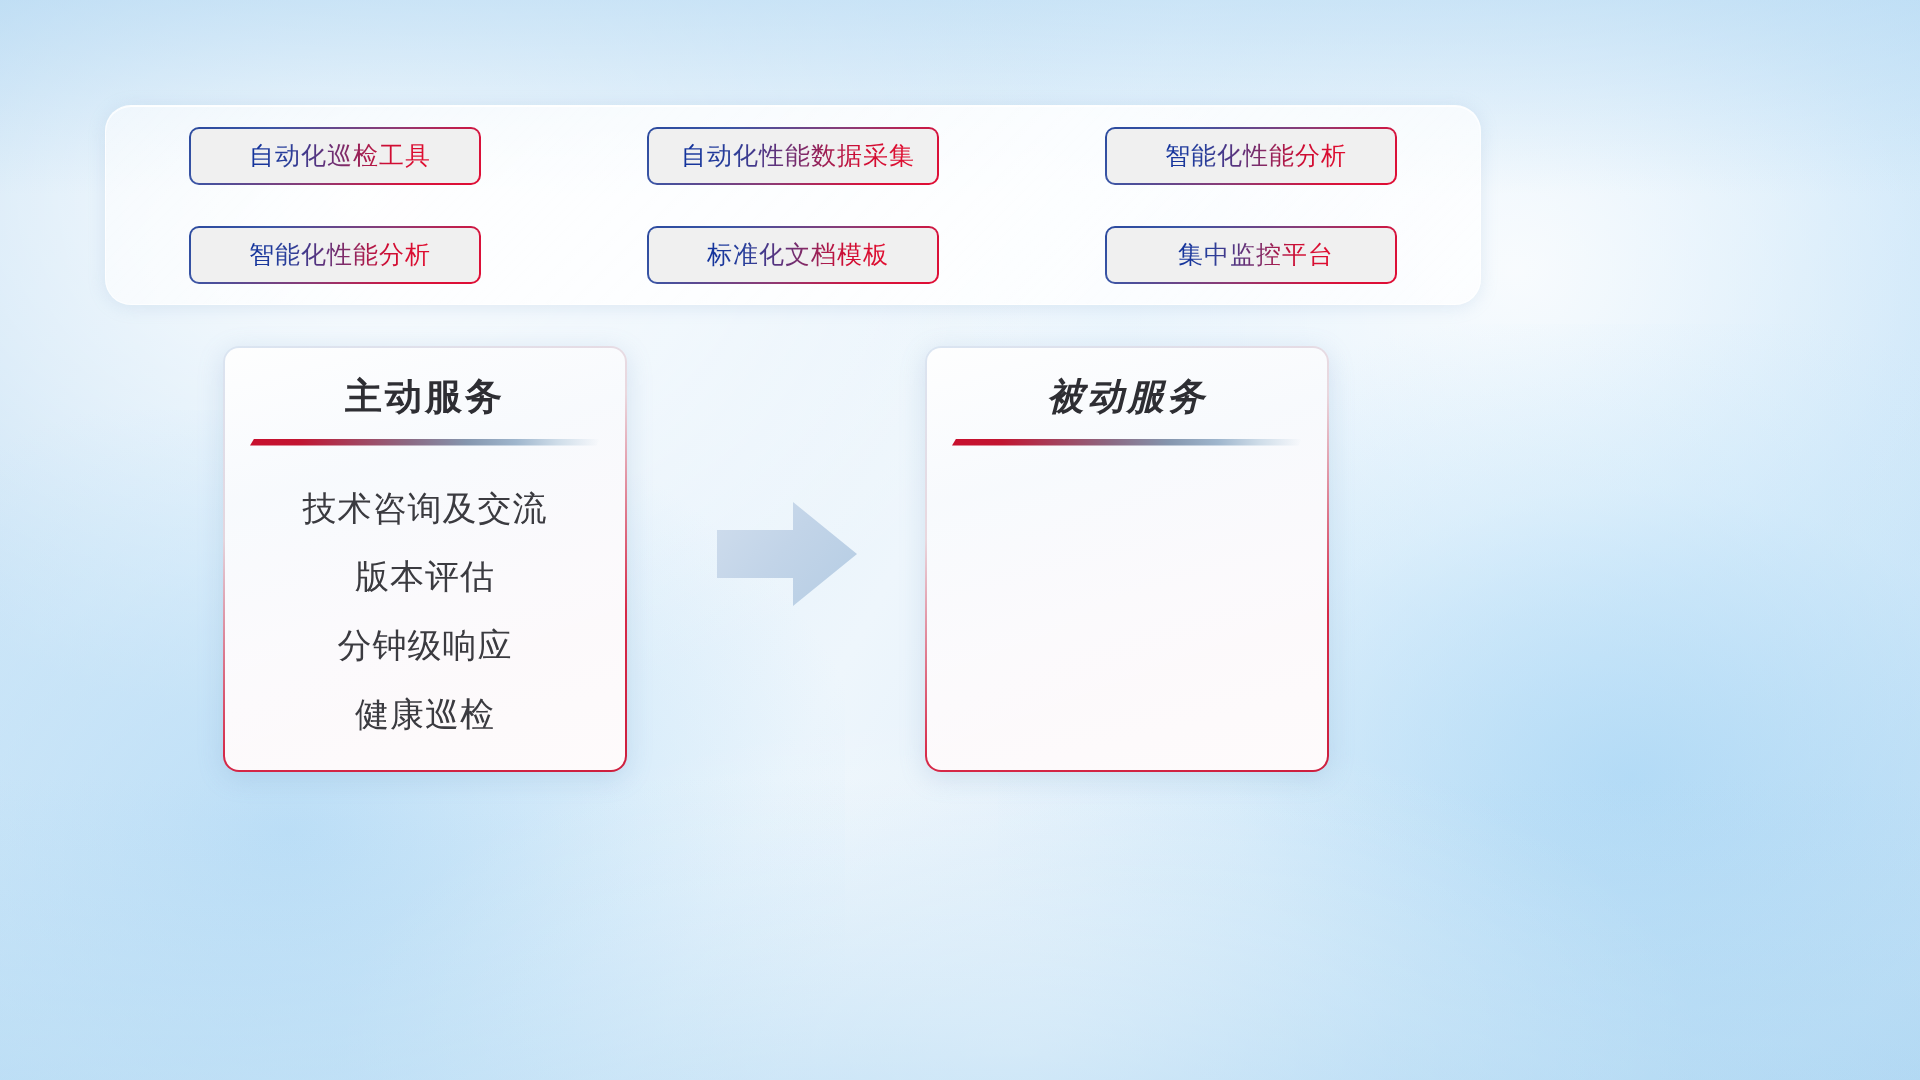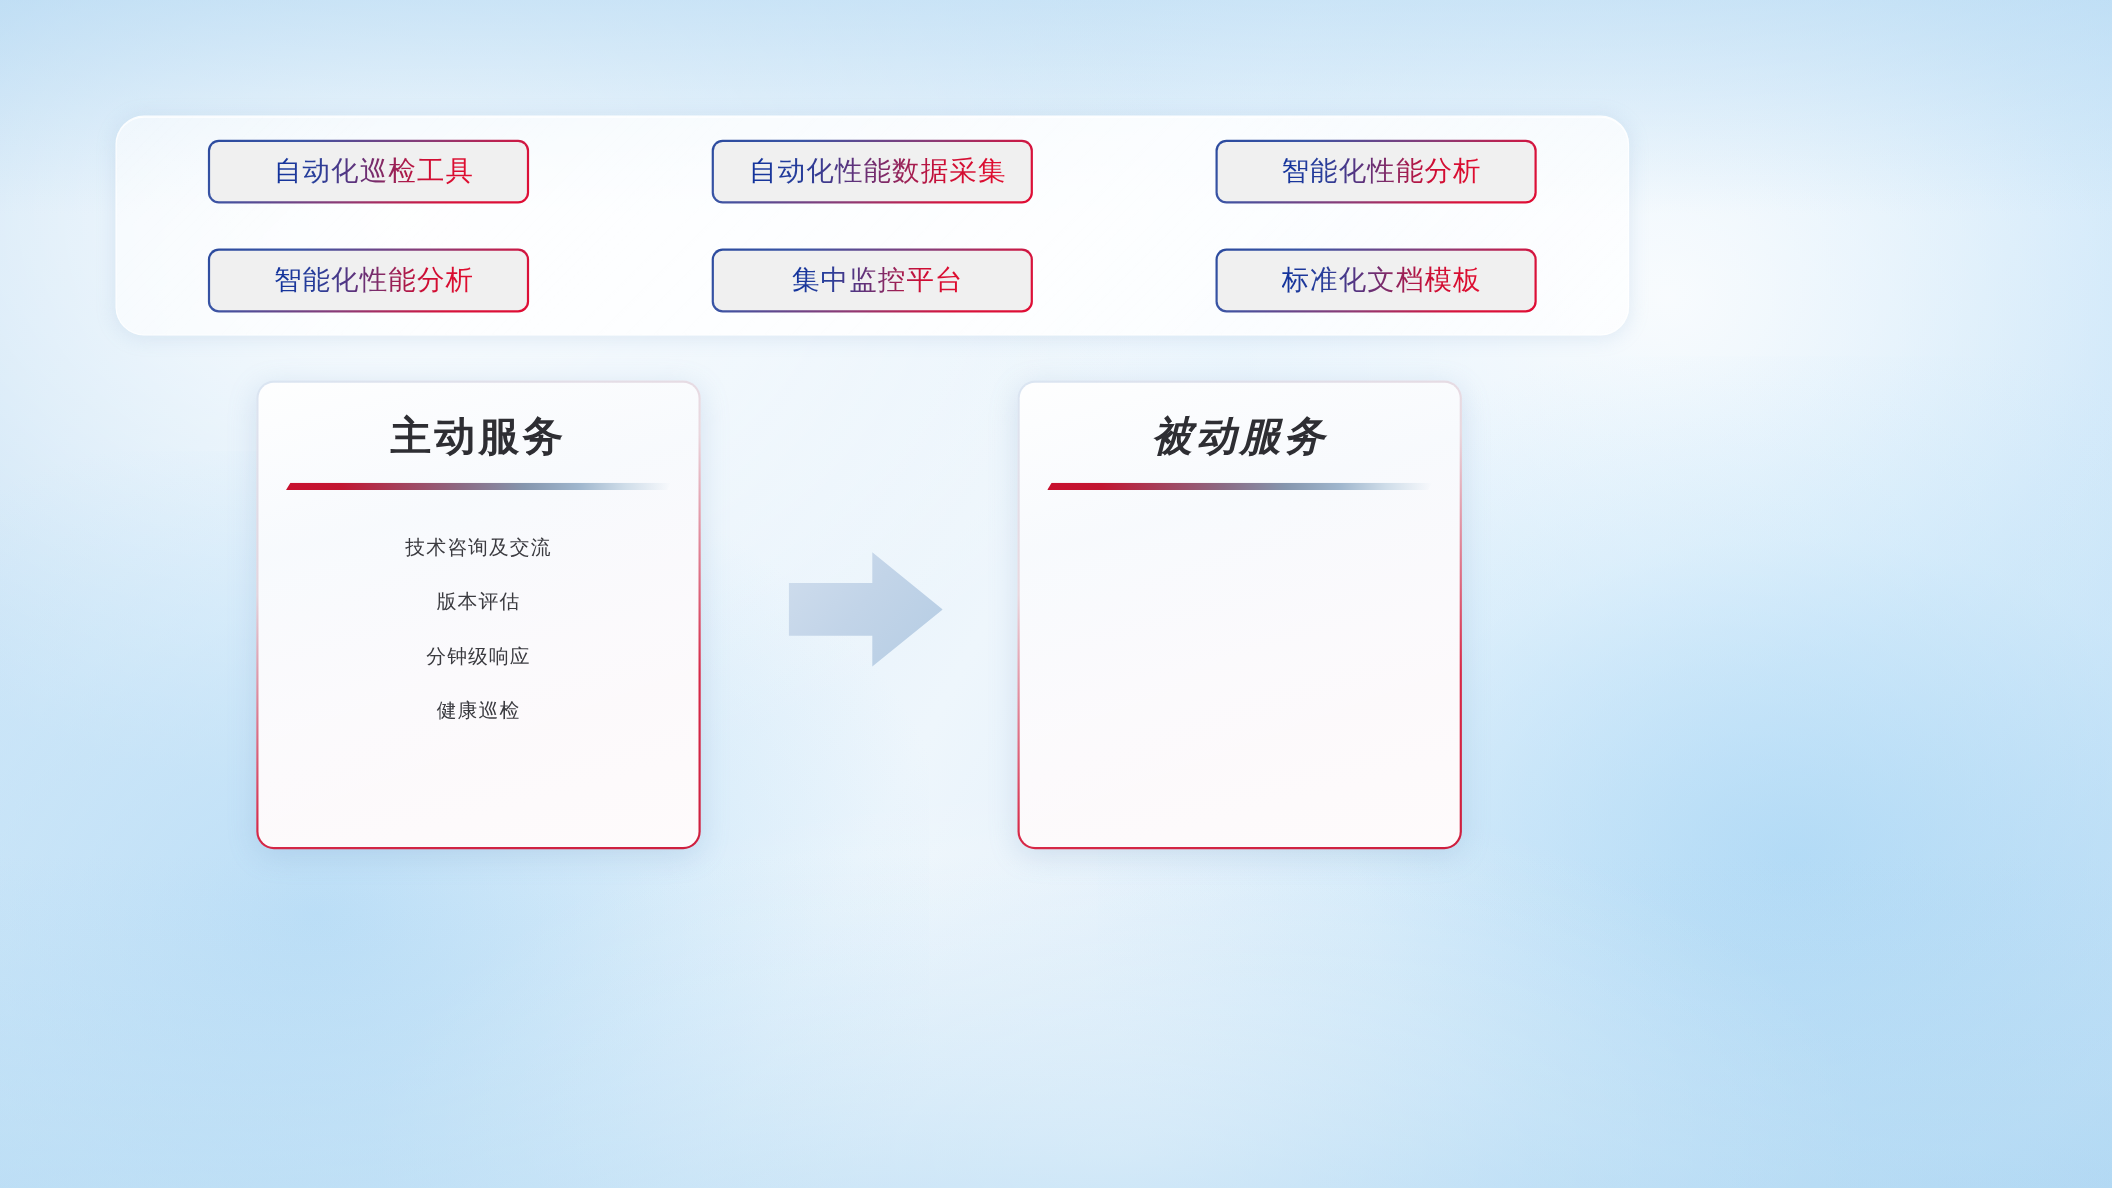--- a/index.html
+++ b/index.html
@@ -89,21 +89,21 @@
   #arrow svg{display:block;width:100%;height:100%;}
 
   
   .card{
     position:absolute;top:346px;width:404px;height:426px;
     border-radius:16px;
     padding:2px;box-sizing:border-box;
     background:linear-gradient(160deg, rgba(214,226,240,.85) 0%, rgba(232,205,212,.75) 34%, rgba(214,30,62,.95) 72%, rgba(205,20,52,.95) 100%);
     box-shadow:0 6px 26px rgba(110,150,195,.22);
   }
-  #card-active{left:233px;}
+  #card-active{left:223px;}
   #card-passive{left:925px;font-style:italic;}
   .card-inner{
     width:100%;height:100%;
     border-radius:14px;
     background:linear-gradient(165deg, rgba(255,255,255,.96) 0%, rgba(248,251,254,.97) 30%, rgba(252,253,255,.98) 60%, rgba(255,255,255,.98) 100%);
     box-sizing:border-box;
     padding:28px 24px 20px 24px;
     display:flex;flex-direction:column;align-items:center;
     overflow:hidden;
   }
@@ -117,21 +117,21 @@
     width:350px;height:7px;
     background:linear-gradient(90deg,#c8102e 0%, #c21531 14%, #a4415c 30%, #8b6b85 46%, #8596ae 62%, #9fb6cd 76%, #cfdde9 88%, rgba(255,255,255,0) 100%);
     clip-path:polygon(1.2% 0, 100% 0, 99% 100%, 0% 100%);
   }
   .card-list{
     margin-top:28px;
     display:flex;flex-direction:column;align-items:center;
     width:100%;
   }
   .card-list-item{
-    font-size:18px;color:#3b3b40;letter-spacing:1px;
+    font-size:34px;color:#3b3b40;letter-spacing:1px;
     line-height:1.2;
     padding:14px 0;
     white-space:nowrap;
   }
 </style>
 </head>
 <body>
 
 <div id="bg">
   <div class="bg-base"></div>
@@ -165,27 +165,27 @@
     </div>
 
     <div class="pill-wrap">
       <div class="pill">
         <span class="pill-text">智能化性能分析</span>
       </div>
     </div>
 
     <div class="pill-wrap">
       <div class="pill">
+        <span class="pill-text">标准化文档模板</span>
+      </div>
+    </div>
+
+    <div class="pill-wrap">
+      <div class="pill">
         <span class="pill-text">集中监控平台</span>
-      </div>
-    </div>
-
-    <div class="pill-wrap">
-      <div class="pill">
-        <span class="pill-text">标准化文档模板</span>
       </div>
     </div>
 
   </div>
 </div>
 
 <div id="arrow">
   <svg viewBox="0 0 140 108" xmlns="http://www.w3.org/2000/svg">
     <defs>
       <linearGradient id="arrGrad" x1="0" y1="0" x2="1" y2="0.6">

